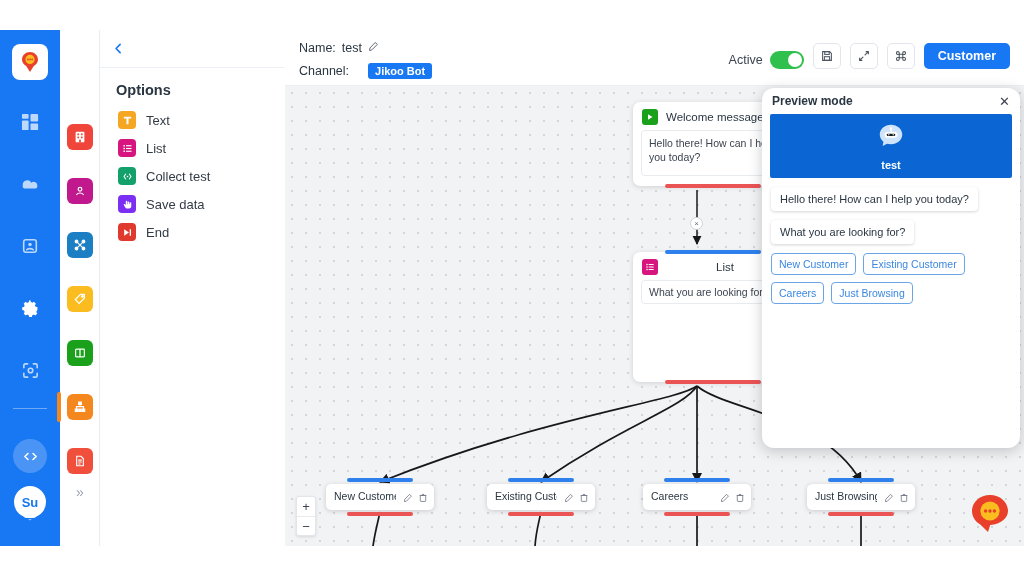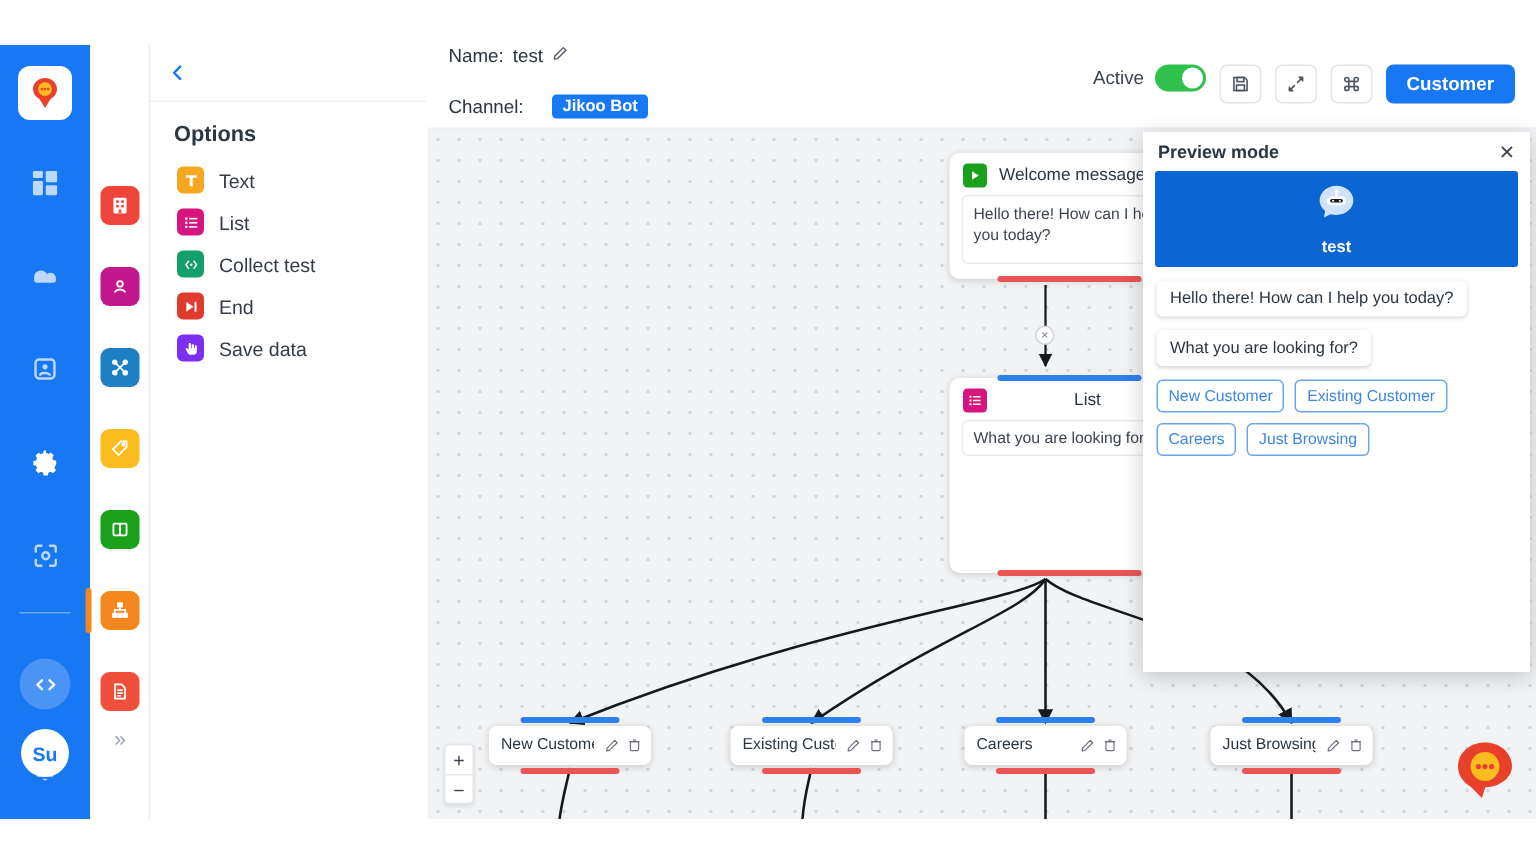--- a/index.html
+++ b/index.html
@@ -75,24 +75,24 @@
     background-size: 14px 14px;
     overflow: hidden;
   }
   .canvas-svg { position: absolute; left: 0; top: 0; width: 739px; height: 460px; }
 
   
   .header {
     position: absolute; left: 285px; top: 30px; width: 739px; height: 56px;
     background: #fff; border-bottom: 1px solid #eceff3;
   }
-  .hdr-name { position: absolute; left: 14px; top: 0; font-size: 12.5px; color: #2a3642; display:flex; align-items:center; gap:6px;}
+  .hdr-name { position: absolute; left: 14px; top: 11px; font-size: 12.5px; color: #2a3642; display:flex; align-items:center; gap:6px;}
   .hdr-chan { position: absolute; left: 14px; top: 33px; font-size: 12.5px; color: #2a3642; display:flex; align-items:center; gap:19px;}
   .chip { background: #1877f2; color: #fff; font-size: 11px; font-weight: bold; border-radius: 3px; padding: 2px 7px; }
-  .hdr-right { position: absolute; right: 14px; top: 13px; display: flex; align-items: flex-start; gap: 9px; }
+  .hdr-right { position: absolute; right: 14px; top: 13px; display: flex; align-items: flex-end; gap: 9px; }
   .act-wrap { display: flex; align-items: center; gap: 7px; }
   .act-label { font-size: 12.5px; color: #3c4450; }
   .toggle { width: 34px; height: 18px; border-radius: 9px; background: #2fc04e; position: relative; }
   .toggle::after { content:""; position:absolute; right:2px; top:2px; width:14px; height:14px; border-radius:50%; background:#fff; }
   .icon-btn {
     width: 28px; height: 26px; border: 1px solid #e2e6ea; border-radius: 5px; background: #fff;
     display: flex; align-items: center; justify-content: center; color: #4d5560;
   }
   .preview-btn {
     background: #1877f2; color: #fff; font-size: 12.5px; font-weight: bold;
@@ -130,21 +130,21 @@
     position: absolute; left: 296px; top: 496px; width: 20px;
     background: #fff; border: 1px solid #e2e6ea; border-radius: 3px;
     box-shadow: 0 1px 3px rgba(16,24,40,.12);
   }
   .zoomctl div { height: 19px; display:flex; align-items:center; justify-content:center; font-size: 13px; color:#3c4450; }
   .zoomctl div + div { border-top: 1px solid #e8ebee; }
 
   
   .preview {
     position: absolute; left: 762px; top: 88px; width: 258px; height: 360px;
-    background: #fff; border-radius: 0; box-shadow: 0 3px 14px rgba(16,24,40,.22);
+    background: #fff; border-radius: 12px; box-shadow: 0 3px 14px rgba(16,24,40,.22);
     overflow: hidden;
   }
   .pv-head { height: 26px; display: flex; align-items: center; justify-content: space-between; padding: 0 10px; }
   .pv-title { font-size: 12px; font-weight: bold; color: #2a3642; }
   .pv-close { font-size: 13px; color: #3c4450; }
   .pv-banner {
     margin: 0 8px; height: 64px; background: #0b66d3; border-radius: 2px;
     display: flex; flex-direction: column; align-items: center; justify-content: center; gap: 3px;
   }
   .pv-bot-name { font-size: 11px; font-weight: bold; color: #fff; }
@@ -312,35 +312,35 @@
     <div class="opt-row">
       <span class="opt-ico" style="background:#13a06b;">
         <svg width="11" height="11" viewBox="0 0 12 12" fill="none" stroke="#fff" stroke-width="1.1" stroke-linecap="round">
             <path d="M4 3.4 2.2 6 4 8.6M8 3.4 9.8 6 8 8.6"></path>
             <circle cx="6" cy="6" r=".9" fill="#fff" stroke="none"></circle>
           </svg>
       </span>
       <span class="opt-label">Collect test</span>
     </div>
     <div class="opt-row">
+      <span class="opt-ico" style="background:#7b2ff2;">
+        <svg width="11" height="11" viewBox="0 0 12 12" fill="#fff">
+            <path d="M5 1.8c.6 0 .9.4.9.9v3h.5V3.6c0-.5.4-.8.8-.8s.8.3.8.8v1.8h.5V4.3c0-.5.4-.8.8-.8s.8.3.8.8V8c0 1.4-1 2.4-2.4 2.4H5.6c-1 0-1.5-.4-2-1.2L2 6.6c-.3-.5 0-1 .5-1.1.3-.1.6 0 .8.3l.8 1V2.7c0-.5.4-.9.9-.9z"></path>
+          </svg>
+      </span>
+      <span class="opt-label">Save data</span>
+    </div>
+    <div class="opt-row">
       <span class="opt-ico" style="background:#e03a2f;">
         <svg width="11" height="11" viewBox="0 0 12 12" fill="#fff">
             <path d="M2.4 2.4 7.6 6 2.4 9.6z"></path>
             <rect x="8.4" y="2.4" width="1.4" height="7.2"></rect>
           </svg>
       </span>
       <span class="opt-label">End</span>
-    </div>
-    <div class="opt-row">
-      <span class="opt-ico" style="background:#7b2ff2;">
-        <svg width="11" height="11" viewBox="0 0 12 12" fill="#fff">
-            <path d="M5 1.8c.6 0 .9.4.9.9v3h.5V3.6c0-.5.4-.8.8-.8s.8.3.8.8v1.8h.5V4.3c0-.5.4-.8.8-.8s.8.3.8.8V8c0 1.4-1 2.4-2.4 2.4H5.6c-1 0-1.5-.4-2-1.2L2 6.6c-.3-.5 0-1 .5-1.1.3-.1.6 0 .8.3l.8 1V2.7c0-.5.4-.9.9-.9z"></path>
-          </svg>
-      </span>
-      <span class="opt-label">Save data</span>
     </div>
   </div>
 
   <div class="header">
     <div class="hdr-name">
       <span>Name:</span>
       <span>test</span>
       <span>
         <svg width="11" height="11" viewBox="0 0 14 14" fill="none" stroke="#4d5560" stroke-width="1.1" stroke-linecap="round" stroke-linejoin="round">
           <path d="M9.6 2.2 11.8 4.4 4.6 11.6 2 12l.4-2.6z"></path>

